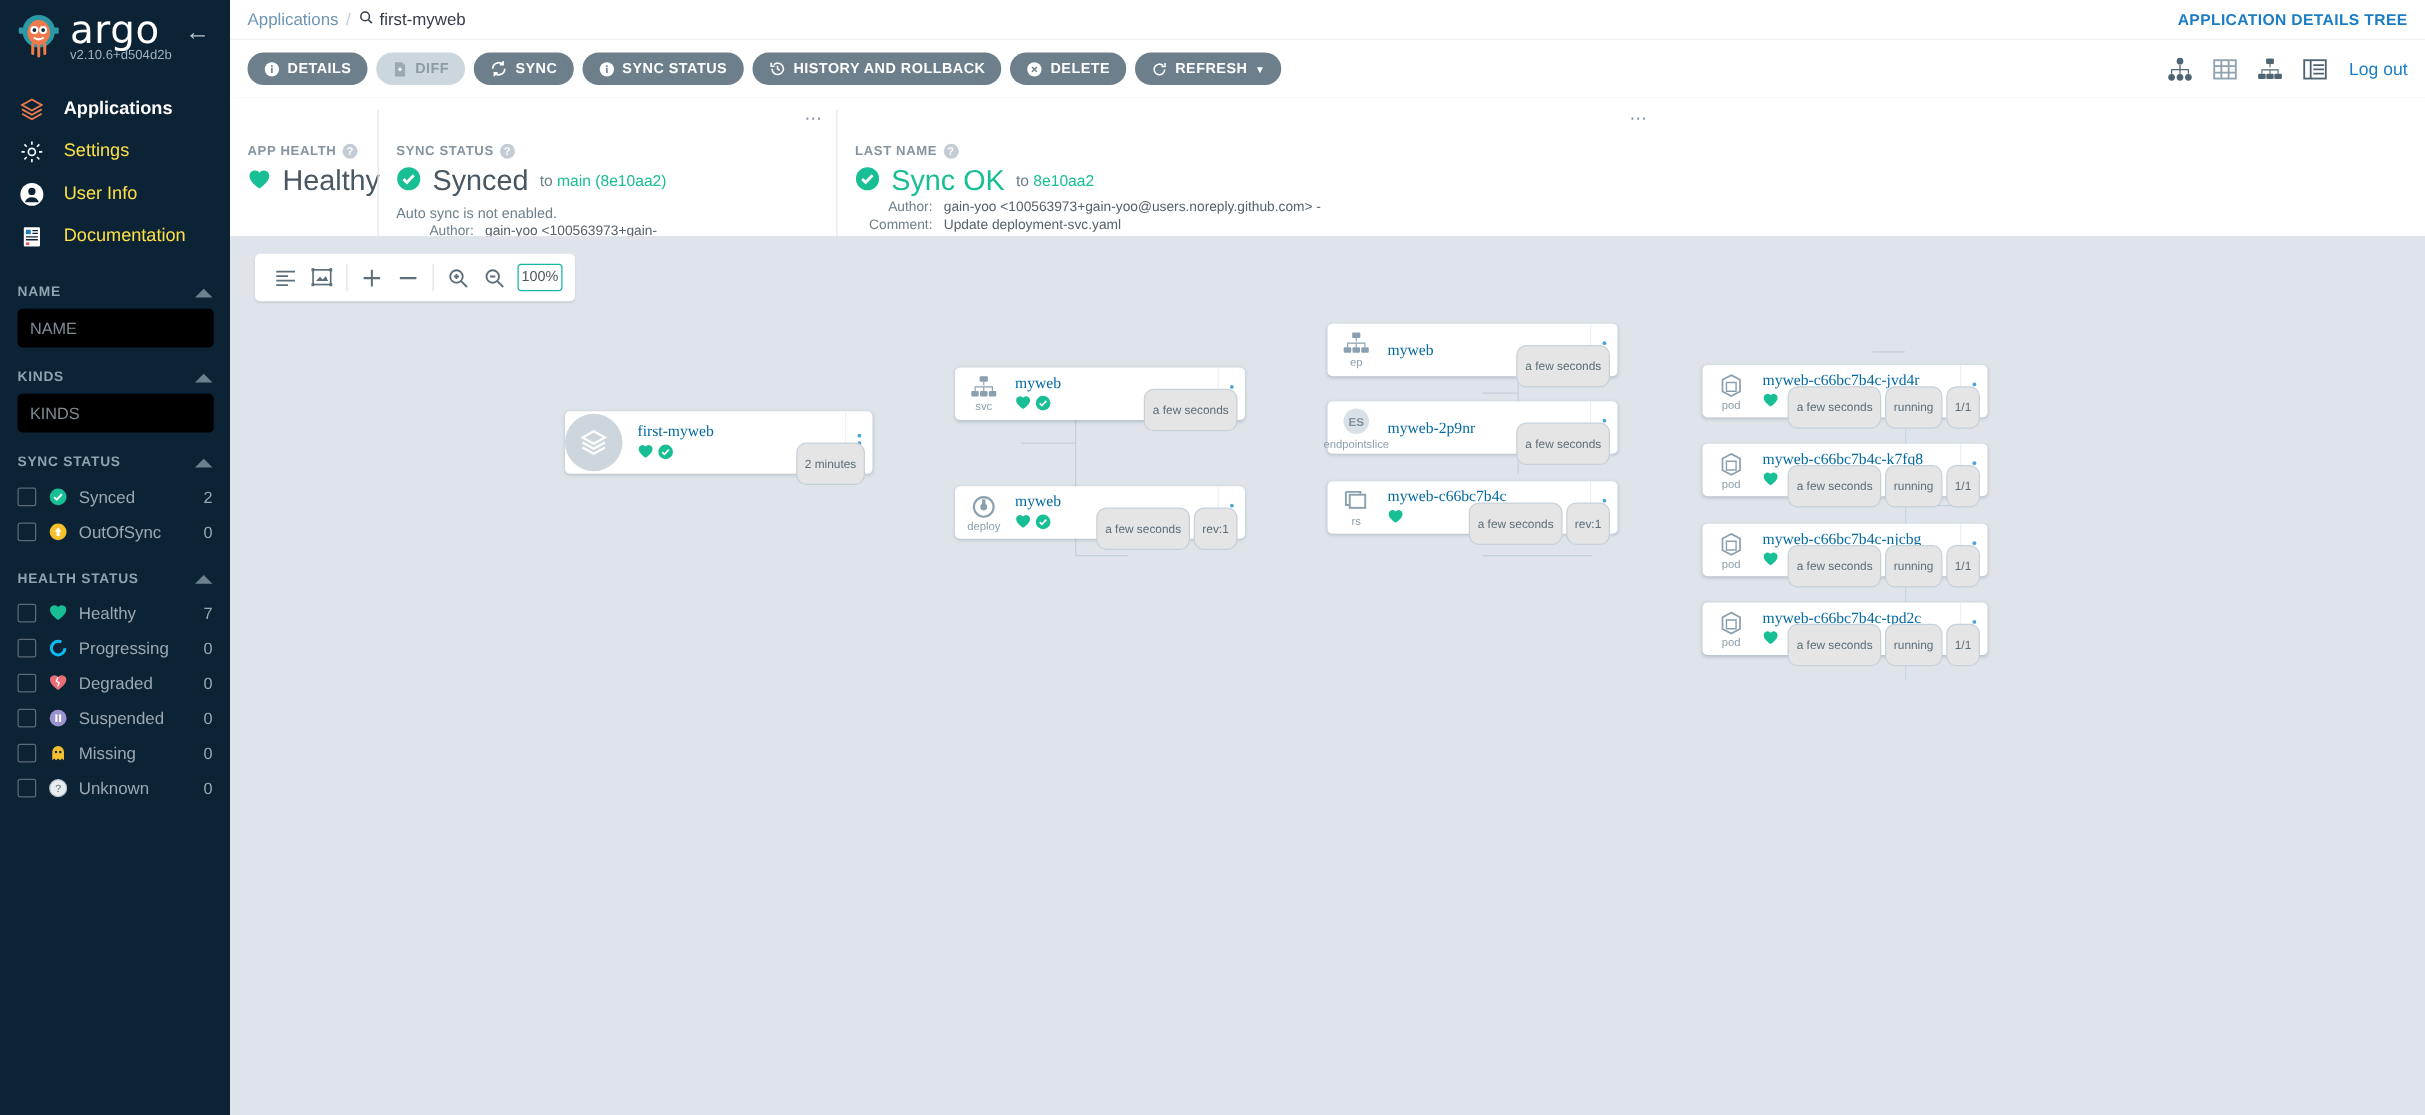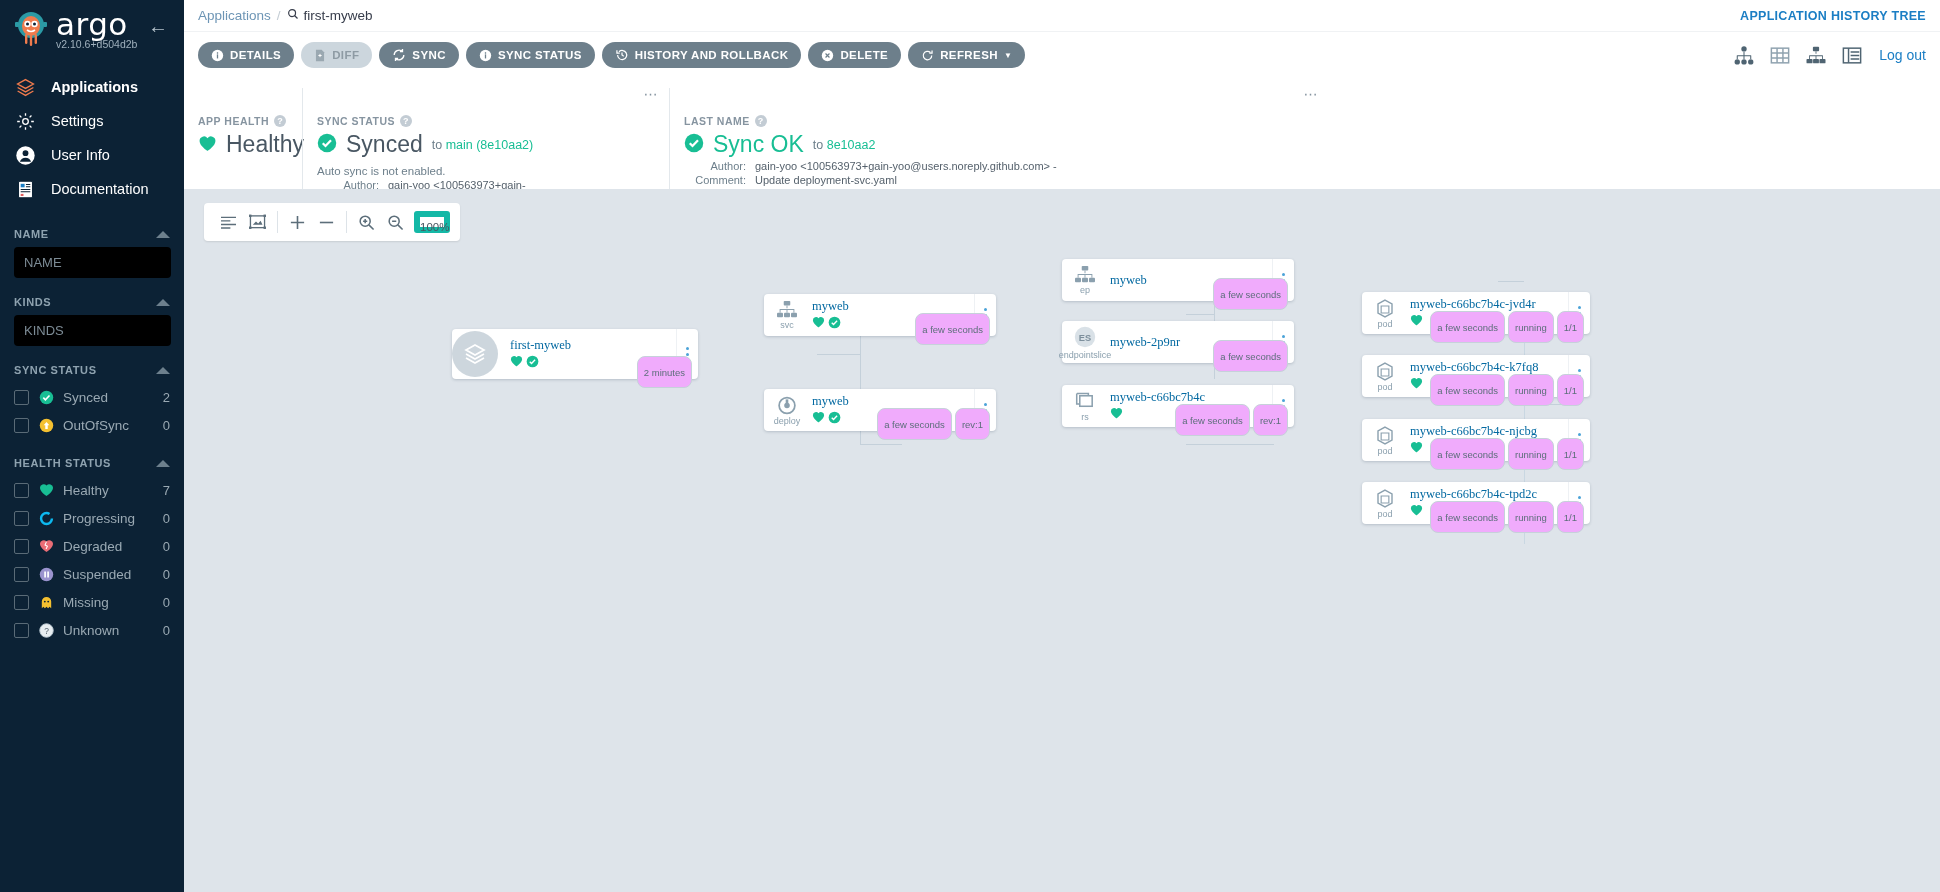--- a/index.html
+++ b/index.html
@@ -30,21 +30,21 @@
   .back-arrow {
     margin-left: auto; color: #b6c3cc; font-size: 20px; line-height: 20px;
     cursor: pointer; padding-top: 6px; padding-right: 4px;
   }
   .nav { margin-top: 20px; }
   .nav-item {
     display: flex; align-items: center; height: 34px;
     padding: 0 12px; cursor: pointer; gap: 13px;
   }
   .nav-item .ni-icon { width: 26px; display: flex; justify-content: center; align-items: center; }
-  .nav-item .ni-label { font-size: 14.5px; color: #ffffff; }
+  .nav-item .ni-label { font-size: 14.5px; color: #fde047; }
   .nav-item.active .ni-label { color: #fff; font-weight: bold; }
 
   .filters { margin-top: 22px; padding: 0 14px; }
   .f-head {
     display: flex; align-items: center; justify-content: space-between;
     font-size: 11px; letter-spacing: .6px; color: #8fa3b0; font-weight: bold;
     margin-top: 18px; margin-bottom: 7px; cursor: pointer;
   }
   .caret { width: 0; height: 0; border-left: 7px solid transparent; border-right: 7px solid transparent; border-bottom: 7px solid #6d808d; }
   .f-input {
@@ -120,21 +120,21 @@
   
   .canvas { flex: 1; position: relative; overflow: hidden; background: #dee4ea; }
   .graph-tools {
     position: absolute; left: 20px; top: 14px; height: 38px; background: #fff;
     border-radius: 4px; display: flex; align-items: center; padding: 0 10px; gap: 0px;
     box-shadow: 0 1px 2px rgba(0,0,0,.10);
   }
   .gt { width: 29px; height: 38px; display: flex; align-items: center; justify-content: center; cursor: pointer; color: #5c6e7a; }
   .gt-div { width: 1px; height: 22px; background: #dde3e8; margin: 0 5px; }
   .zoomval {
-    width: 36px; height: 22px; border: 6px solid #14b8a6; border-radius: 3px;
+    width: 36px; height: 22px; border: 1px solid #14b8a6; border-radius: 3px;
     font-size: 11.5px; text-align: center; color: #4a5761; line-height: 20px; margin-left: 4px;
     background: #fff;
   }
 
   
   .node {
     position: absolute; background: #fff; border-radius: 4px;
     box-shadow: 0 1px 3px rgba(40,60,80,.22); display: flex; align-items: center;
   }
   .node .n-icon {
@@ -146,22 +146,22 @@
   .n-name { font-size: 12.5px; color: #0369a1; white-space: nowrap; overflow: hidden; text-overflow: ellipsis; font-family: Liberation Serif, serif; }
   .n-icons { display: flex; align-items: center; gap: 3px; margin-top: 2px; }
   .n-menu {
     width: 22px; flex: 0 0 22px; display: flex; flex-direction: column;
     align-items: center; justify-content: center; gap: 2.5px; cursor: pointer;
     border-left: 1px solid #eef1f4; align-self: stretch;
   }
   .n-menu i { width: 3px; height: 3px; border-radius: 50%; background: #4ba3d8; display: block; }
   .pills { position: absolute; display: flex; gap: 3px; right: 6px; bottom: -9px; }
   .pill {
-    height: 32px; border-radius: 8px; background: #f0abfc; border: 1px solid #c6d1da;
-    font-size: 9.5px; color: #5c6e7a; display: flex; align-items: center; padding: 0 6px;
+    height: 18px; border-radius: 8px; background: #e5e5e5; border: 1px solid #c6d1da;
+    font-size: 9.5px; color: #5c6e7a; display: flex; align-items: center; padding: 16px 6px;
     white-space: nowrap;
   }
   .app-node { border-left: none; }
   .app-circle {
     width: 46px; height: 46px; border-radius: 50%; background: #cdd6dd;
     display: flex; align-items: center; justify-content: center; flex: 0 0 46px;
   }
   .edges { position: absolute; left: 0; top: 0; width: 100%; height: 100%; pointer-events: none; }
   .hl { position: absolute; background: #c4d0da; height: 1px; }
   .vl { position: absolute; background: #c4d0da; width: 1px; }
@@ -364,21 +364,21 @@
         <span class="crumb-cur">
           <span>
             <svg width="12" height="12" viewBox="0 0 16 16" fill="none" stroke="#363c4a" stroke-width="1.6">
                 <circle cx="6.8" cy="6.8" r="4.6"></circle>
                 <path d="M10.3 10.3L14 14"></path>
               </svg>
           </span>
           <span>first-myweb</span>
         </span>
       </div>
-      <div class="details-tree-label">APPLICATION HISTORY TREE</div>
+      <div class="details-tree-label">APPLICATION DETAILS TREE</div>
     </div>
 
     <div class="actionbar">
       <div class="abtn">
         <span class="bi">
           <svg width="13" height="13" viewBox="0 0 16 16">
               <circle cx="8" cy="8" r="7" fill="#fff"></circle>
               <rect x="7.2" y="6.6" width="1.6" height="5" fill="#6d7f8b"></rect>
               <rect x="7.2" y="4" width="1.6" height="1.8" fill="#6d7f8b"></rect>
             </svg>

